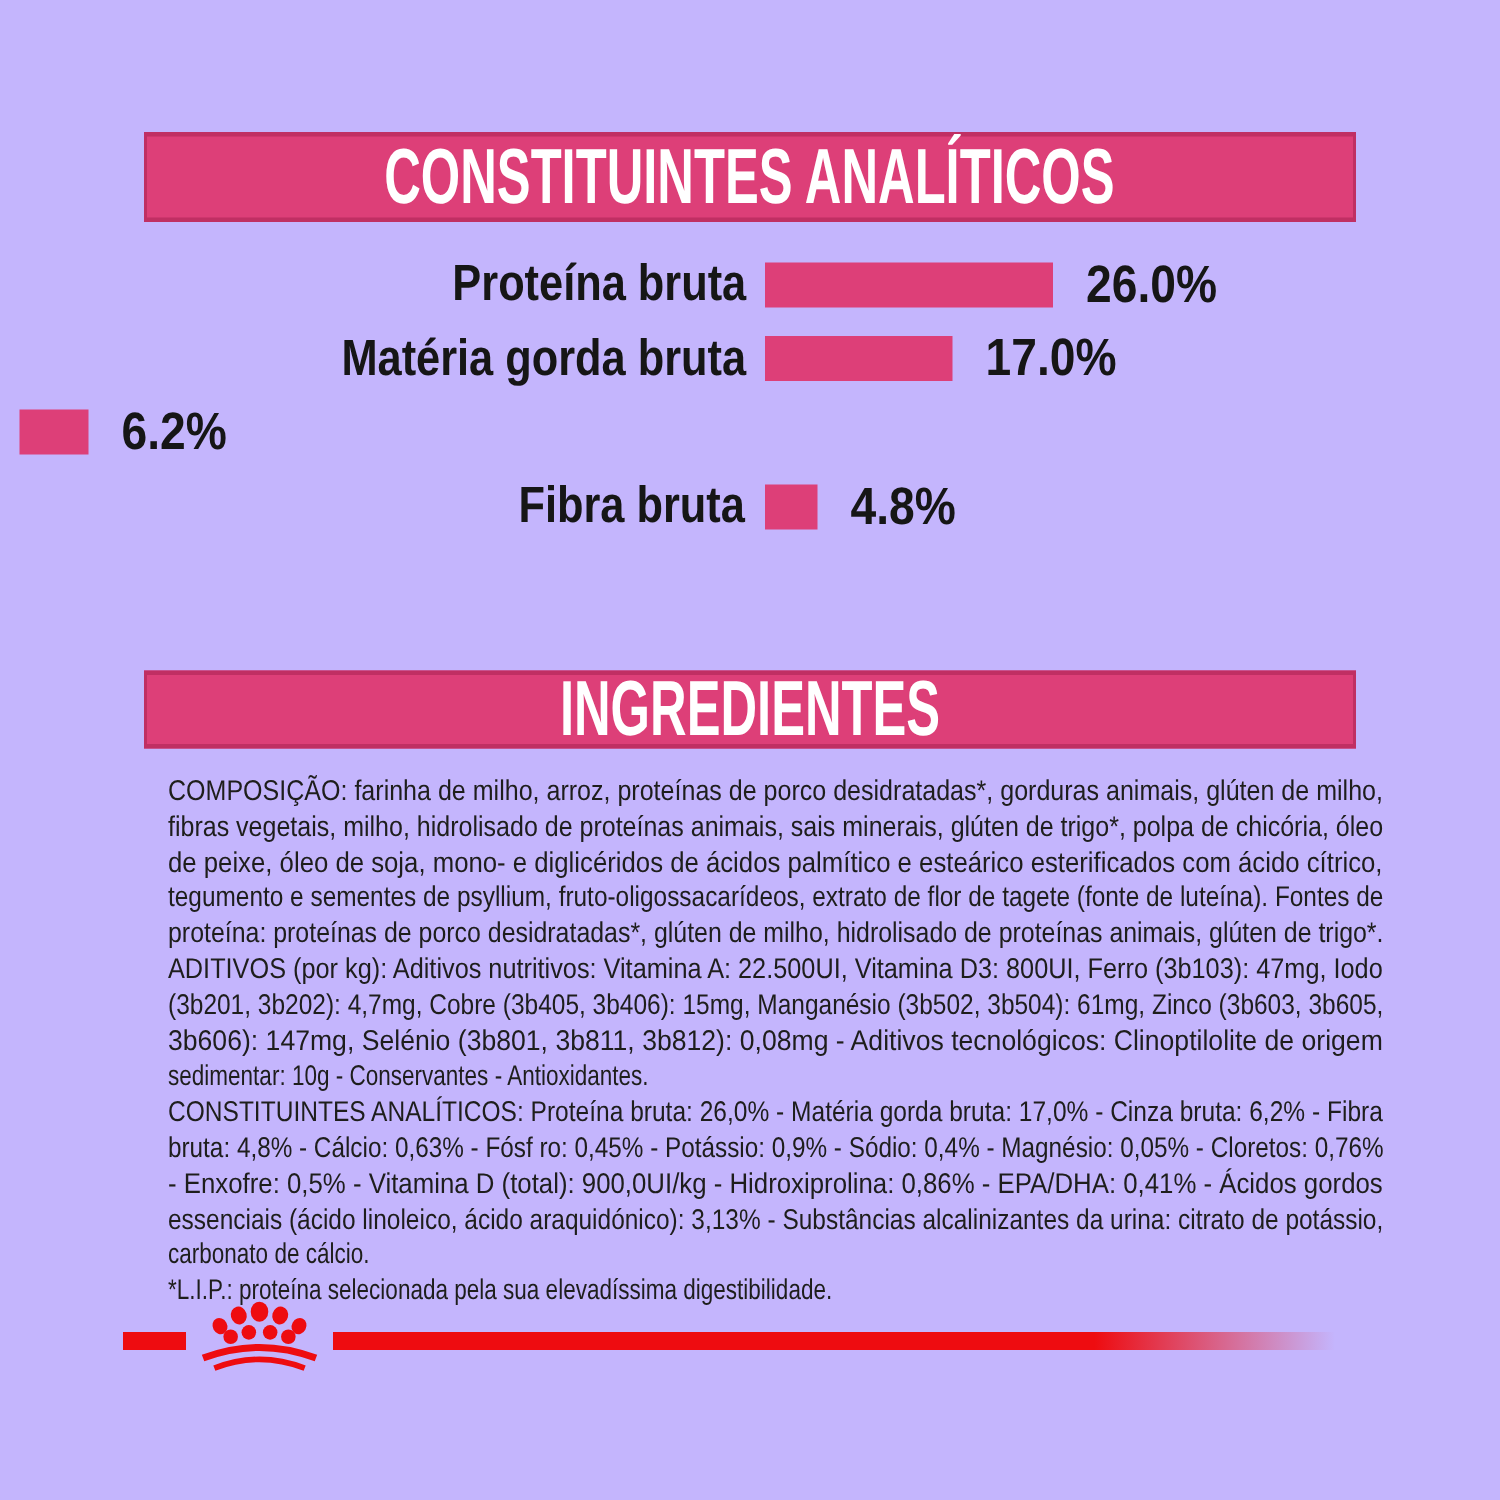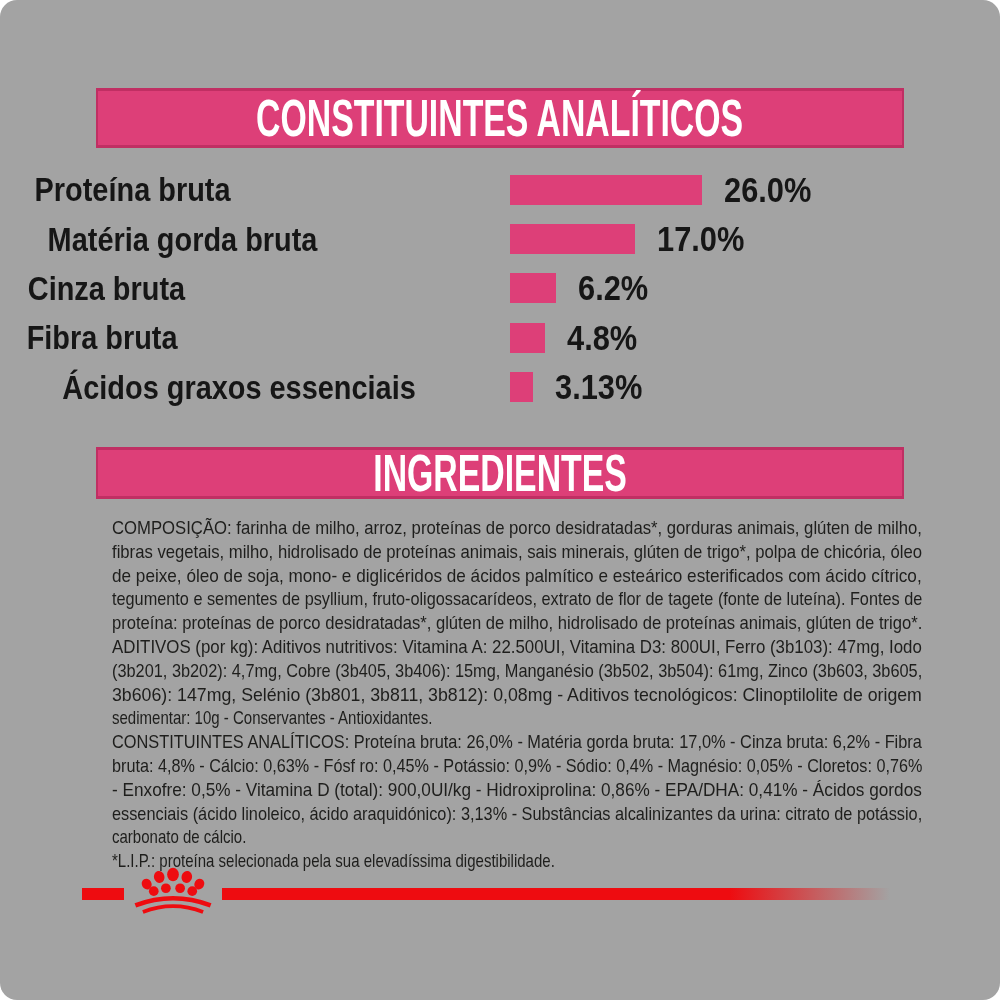--- a/index.html
+++ b/index.html
@@ -1,39 +1,39 @@
 <!DOCTYPE html>
 <html><head>
 <meta charset="utf-8">
 <style>
   html,body { margin:0; padding:0; background:#ffffff; }
   .page {
-    position:relative; width:1000px; height:1000px; background:#a3a3a3;
-    font-family:"Liberation Sans", sans-serif; overflow:hidden;border-radius:17px;
+    position:relative; width:1000px; height:1000px; background:#c4b5fd;
+    font-family:"Liberation Sans", sans-serif; overflow:hidden;
   }
 
   
   .banner {
     position:absolute; left:96px; width:808px; box-sizing:border-box;
     background:#DD3F78; border:2px solid #C02F63;
     border-top-width:3px; border-bottom-width:3px;
     display:flex; align-items:center; justify-content:center;
   }
   .banner-analytical { top:88px; height:60px; }
   .banner-ingredients { top:447px; height:52px; }
   .banner-text {
     display:inline-block; white-space:nowrap; color:#ffffff;
     font-size:52px; font-weight:700; letter-spacing:0px;
     transform:scaleX(0.65); transform-origin:center center;
   }
 
   
   .chart { position:absolute; top:165px; left:0; width:1000px; }
   .chart-row { display:flex; align-items:center; height:49.4px; }
-  .chart-label-col { flex:none; width:497px; text-align:left; }
+  .chart-label-col { flex:none; width:497px; text-align:right; }
   .chart-label {
     display:inline-block; white-space:nowrap; color:#161616;
     font-size:34px; font-weight:700;
     transform:scaleX(0.85); transform-origin:right center;
   }
   .chart-bar { flex:none; height:30px; margin-left:13px; background:#DD3F78; }
   .chart-value {
     display:inline-block; white-space:nowrap; margin-left:22px; color:#161616;
     font-size:35px; font-weight:700;
     transform:scaleX(0.88); transform-origin:left center;
@@ -80,42 +80,32 @@
 
     <div class="chart-row">
       <div class="chart-label-col">
         <span class="chart-label">Matéria gorda bruta</span>
       </div>
       <div class="chart-bar" style="width: 125.46px;"></div>
       <span class="chart-value">17.0%</span>
     </div>
 
     <div class="chart-row">
-      <div class="chart-label-col">
-        <span class="chart-label">Cinza bruta</span>
-      </div>
       <div class="chart-bar" style="width: 45.756px;"></div>
       <span class="chart-value">6.2%</span>
     </div>
 
     <div class="chart-row">
       <div class="chart-label-col">
         <span class="chart-label">Fibra bruta</span>
       </div>
       <div class="chart-bar" style="width: 35.424px;"></div>
       <span class="chart-value">4.8%</span>
     </div>
 
-    <div class="chart-row">
-      <div class="chart-label-col">
-        <span class="chart-label">Ácidos graxos essenciais</span>
-      </div>
-      <div class="chart-bar" style="width: 23.0994px;"></div>
-      <span class="chart-value">3.13%</span>
-    </div>
 
   </div>
 
   <div class="banner banner-ingredients">
     <span class="banner-text">INGREDIENTES</span>
   </div>
 
   <div class="ingredients">
     <div class="ing-line" style="transform: scaleX(0.878525);">COMPOSIÇÃO: farinha de milho, arroz, proteínas de porco desidratadas*, gorduras animais, glúten de milho,</div>
     <div class="ing-line" style="transform: scaleX(0.877573);">fibras vegetais, milho, hidrolisado de proteínas animais, sais minerais, glúten de trigo*, polpa de chicória, óleo</div>

